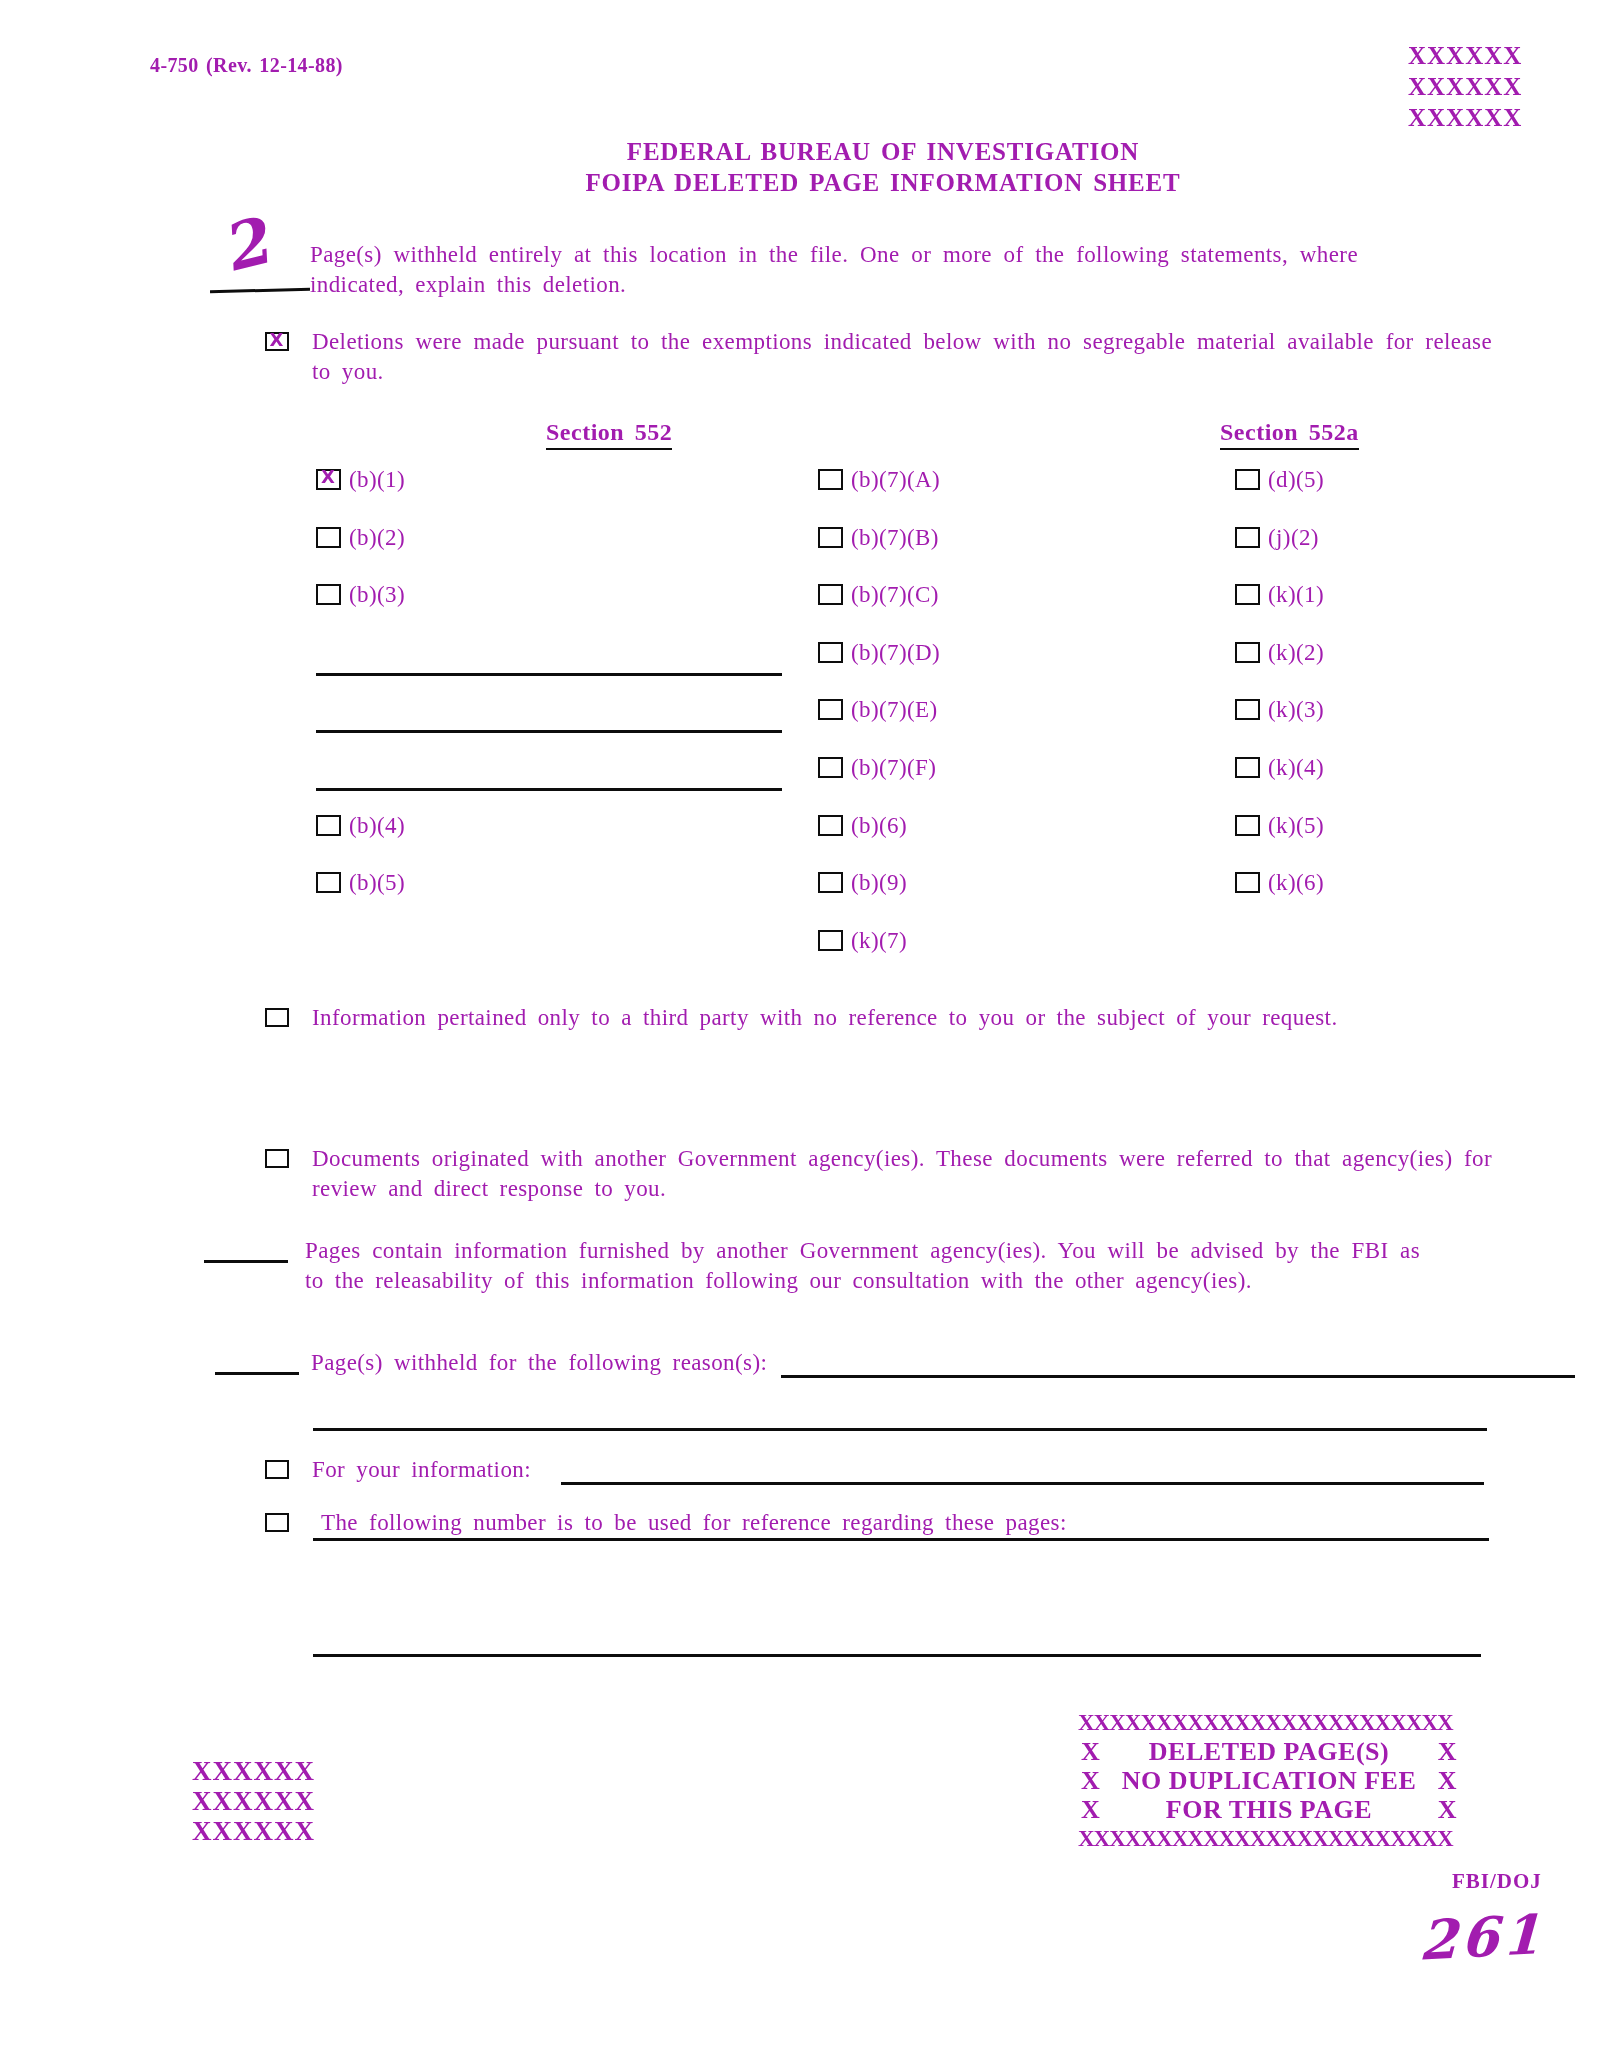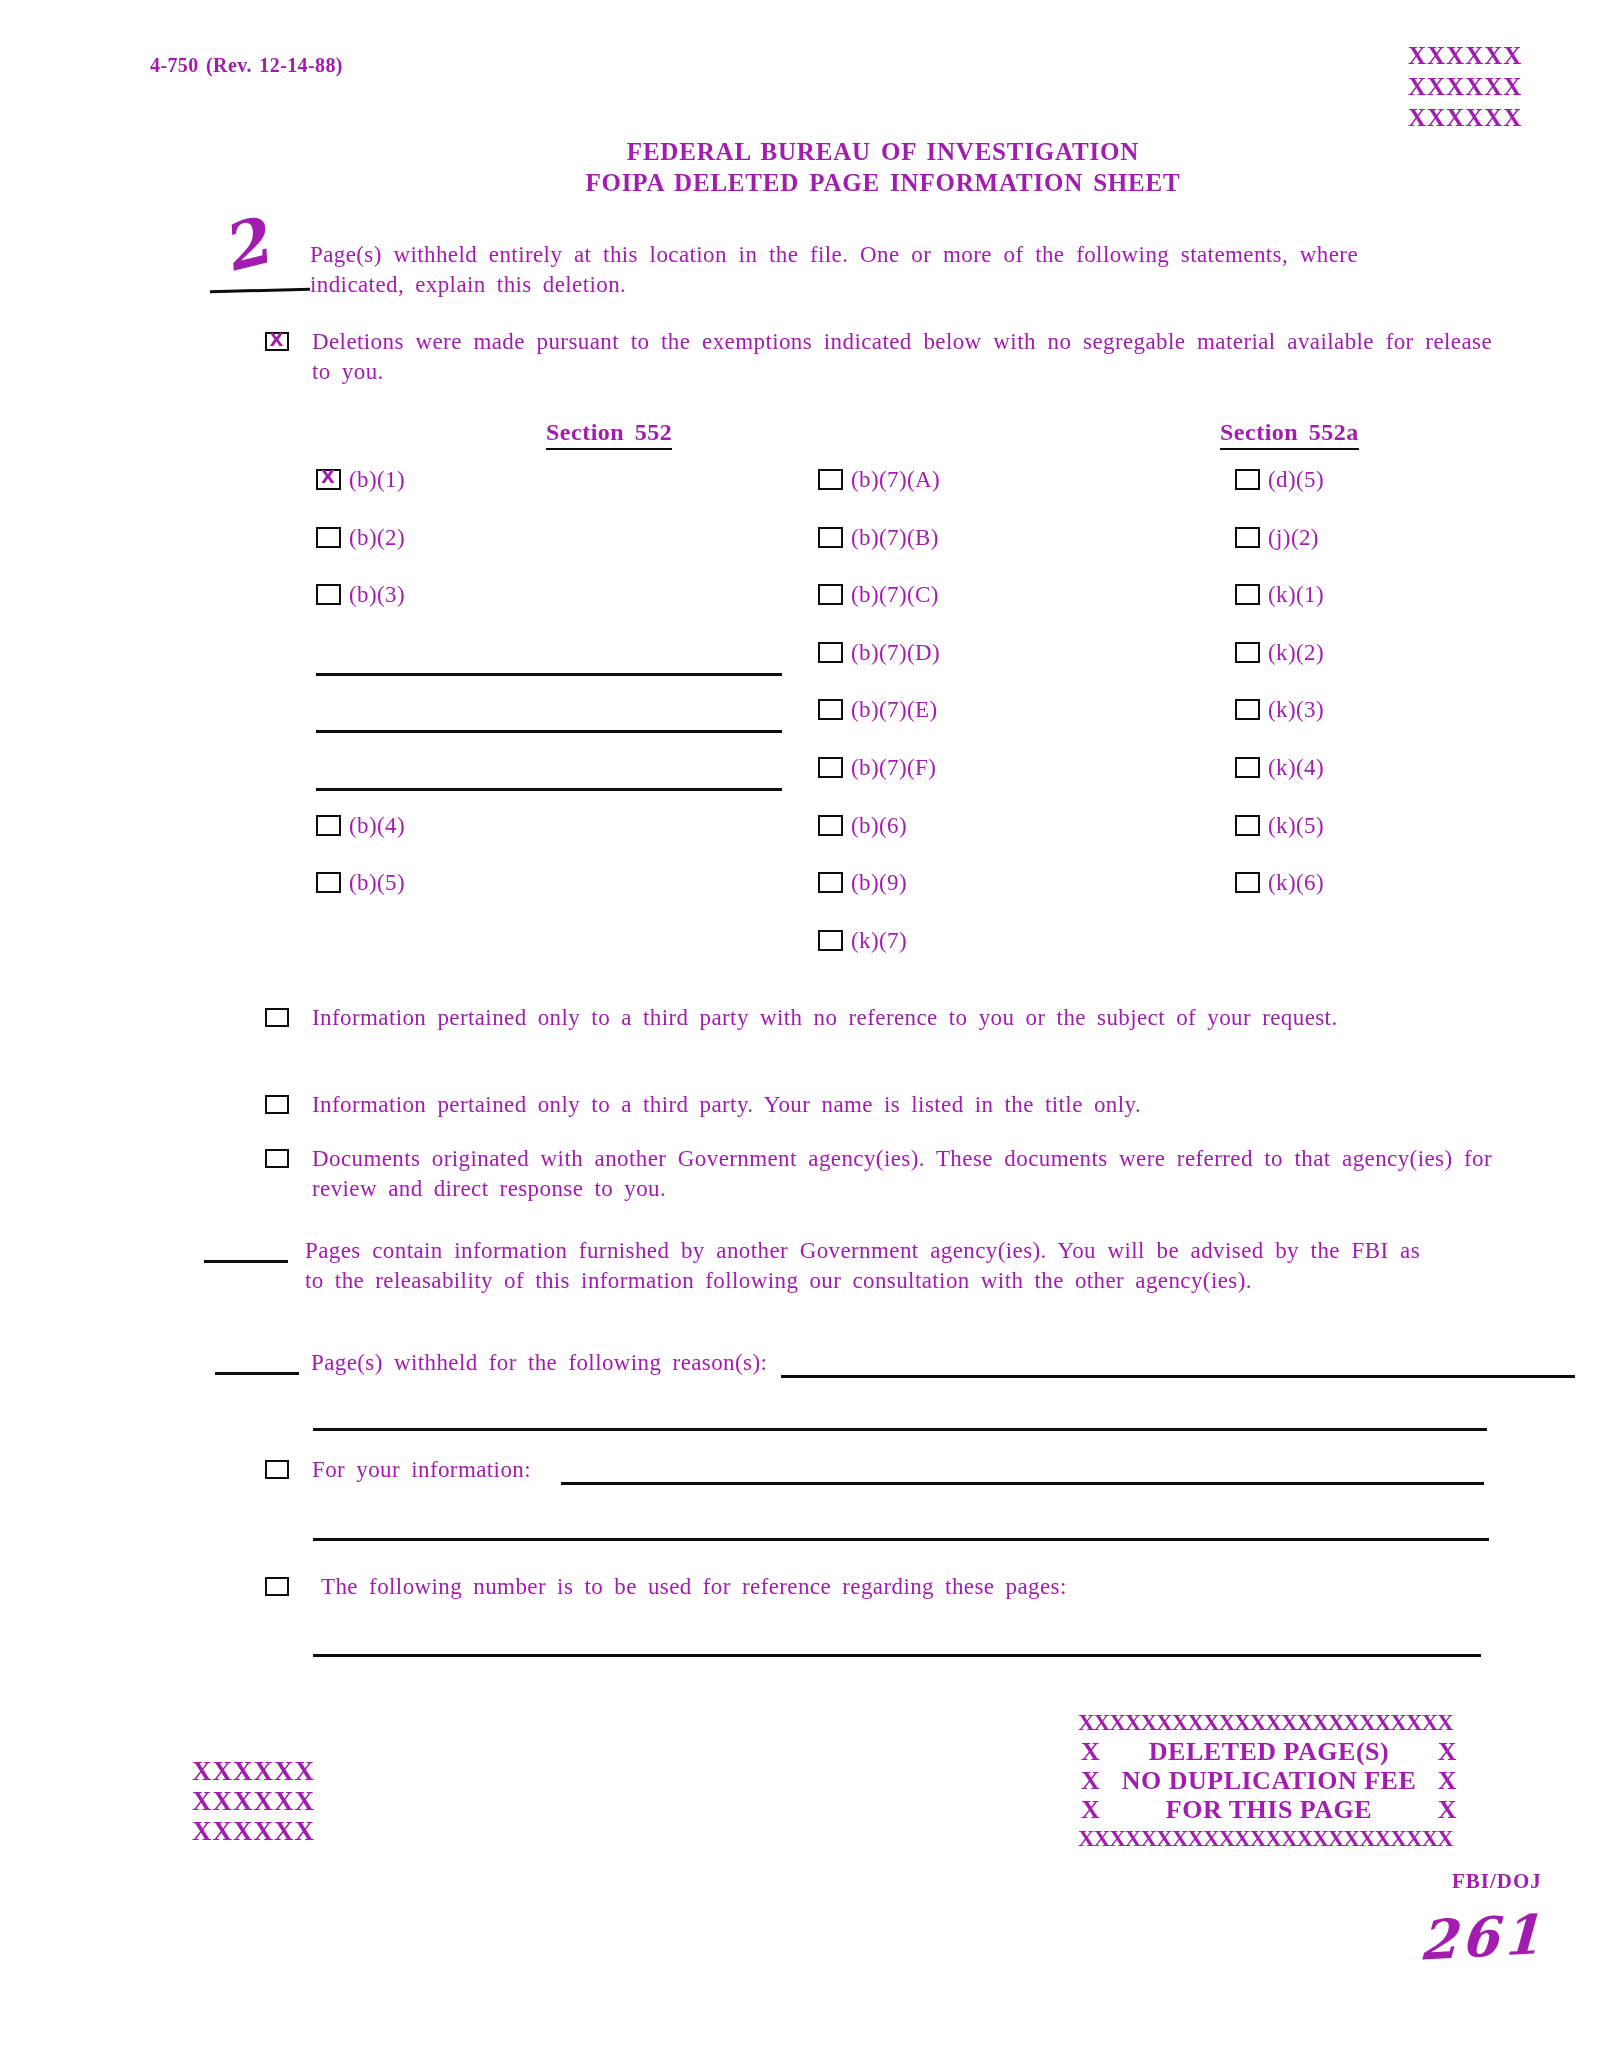--- a/index.html
+++ b/index.html
@@ -46,21 +46,21 @@
   .s3{left:265px;top:1144px;}  .s3 .para{width:1180px;}
   .s4{left:204px;top:1236px;gap:17px;}  .s4 .para{width:1115px;}
   .s5{left:215px;top:1348px;gap:12px;}
   .short-line{width:84px;height:0;border-top:3px solid #0d0d0d;margin-top:24px;flex:none;}
   .label-row{display:flex;align-items:flex-end;}
   .s5 .label-row{width:1264px;}
   .fill-line{flex:1 1 auto;border-bottom:3px solid #0d0d0d;height:26px;margin-left:14px;}
   .s6{left:265px;top:1455px;}
   .s6 .label-row{width:1172px;}
   .s6 .fill-line{margin-left:30px;}
-  .s7{left:265px;top:1572px;gap:32px;}  .s7 .para{width:1200px;text-align:left;}
+  .s7{left:265px;top:1508px;gap:32px;}  .s7 .para{width:1200px;text-align:left;}
   .hr{height:0;border-top:3px solid #0d0d0d;}
   .hr1{left:313px;top:1428px;width:1174px;}
   .hr2{left:313px;top:1538px;width:1176px;}
   .hr3{left:313px;top:1654px;width:1168px;}
   
   .stamp{left:1078px;top:1708px;width:382px;font-weight:700;word-spacing:0;}
   .stamp-border{font-size:23px;line-height:29px;letter-spacing:-1px;white-space:nowrap;overflow:hidden;width:382px;}
   .stamp-row{display:flex;justify-content:space-between;font-size:26px;line-height:29px;letter-spacing:.5px;padding:0 3px;}
   .fbi-doj{left:1452px;top:1866px;font-size:21px;font-weight:700;letter-spacing:1px;}
   .page-num{left:1424px;top:1922px;font-size:54px;transform:rotate(-3deg) skewX(-8deg);letter-spacing:4px;}
@@ -203,24 +203,20 @@
       <span class="cb gcb"></span>
       <span class="clabel">(k)(7)</span>
     </div>
   </div>
 
   <div class="abs stmt s1">
     <span class="cb"></span>
     <div class="para">Information pertained only to a third party with no reference to you or the subject of your request.</div>
   </div>
 
-  <div class="abs stmt s2">
-    <span class="cb"></span>
-    <div class="para">Information pertained only to a third party.  Your name is listed in the title only.</div>
-  </div>
 
   <div class="abs stmt s3">
     <span class="cb"></span>
     <div class="para">Documents originated with another Government agency(ies).  These documents were referred to that agency(ies) for review and direct response to you.</div>
   </div>
 
   <div class="abs stmt s4">
     <span class="short-line"></span>
     <div class="para">Pages contain information furnished by another Government agency(ies).  You will be advised by the FBI as to the releasability of this information following our consultation with the other agency(ies).</div>
   </div>

